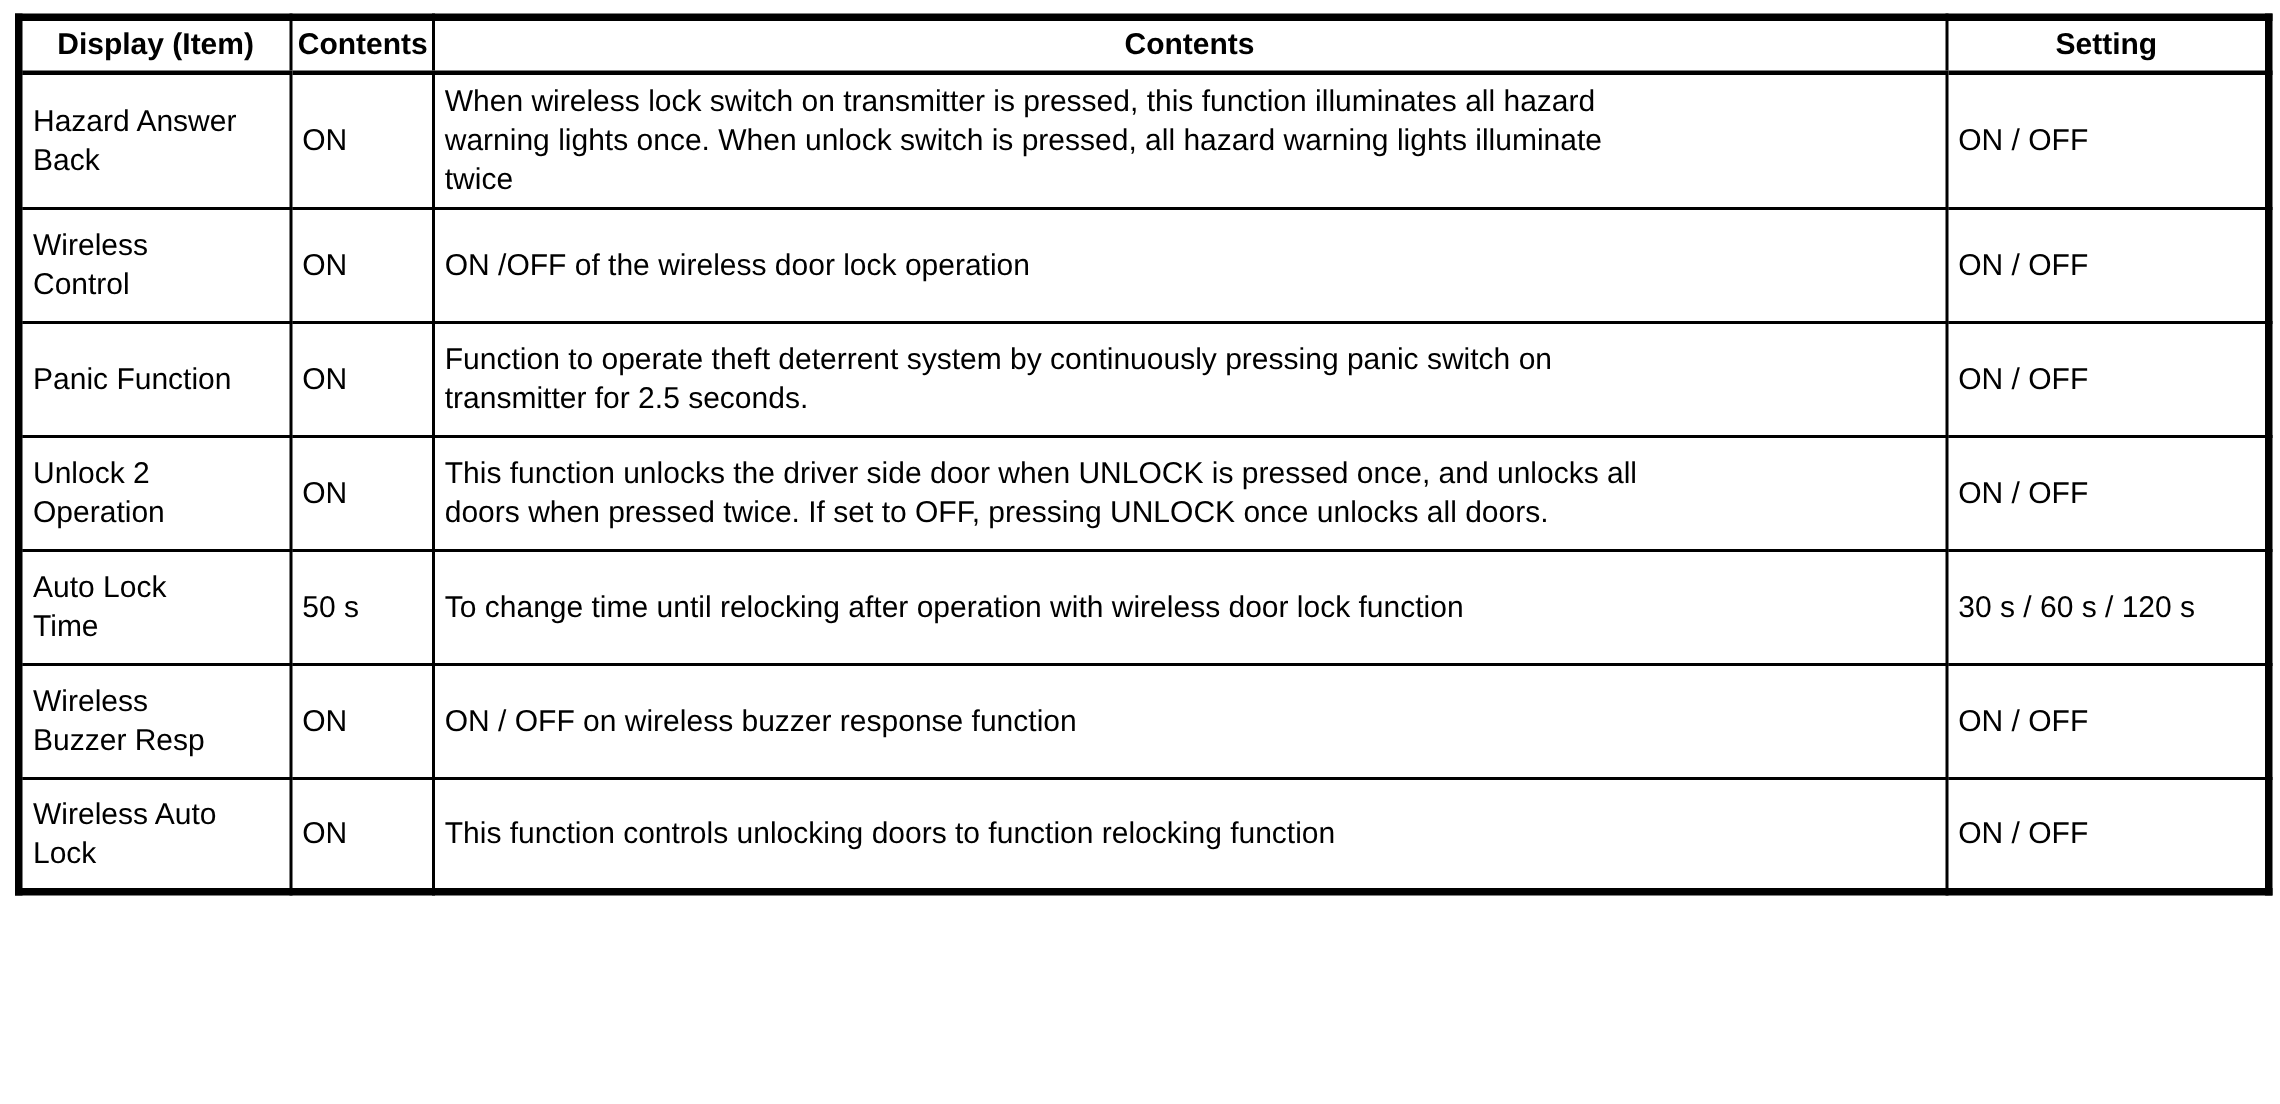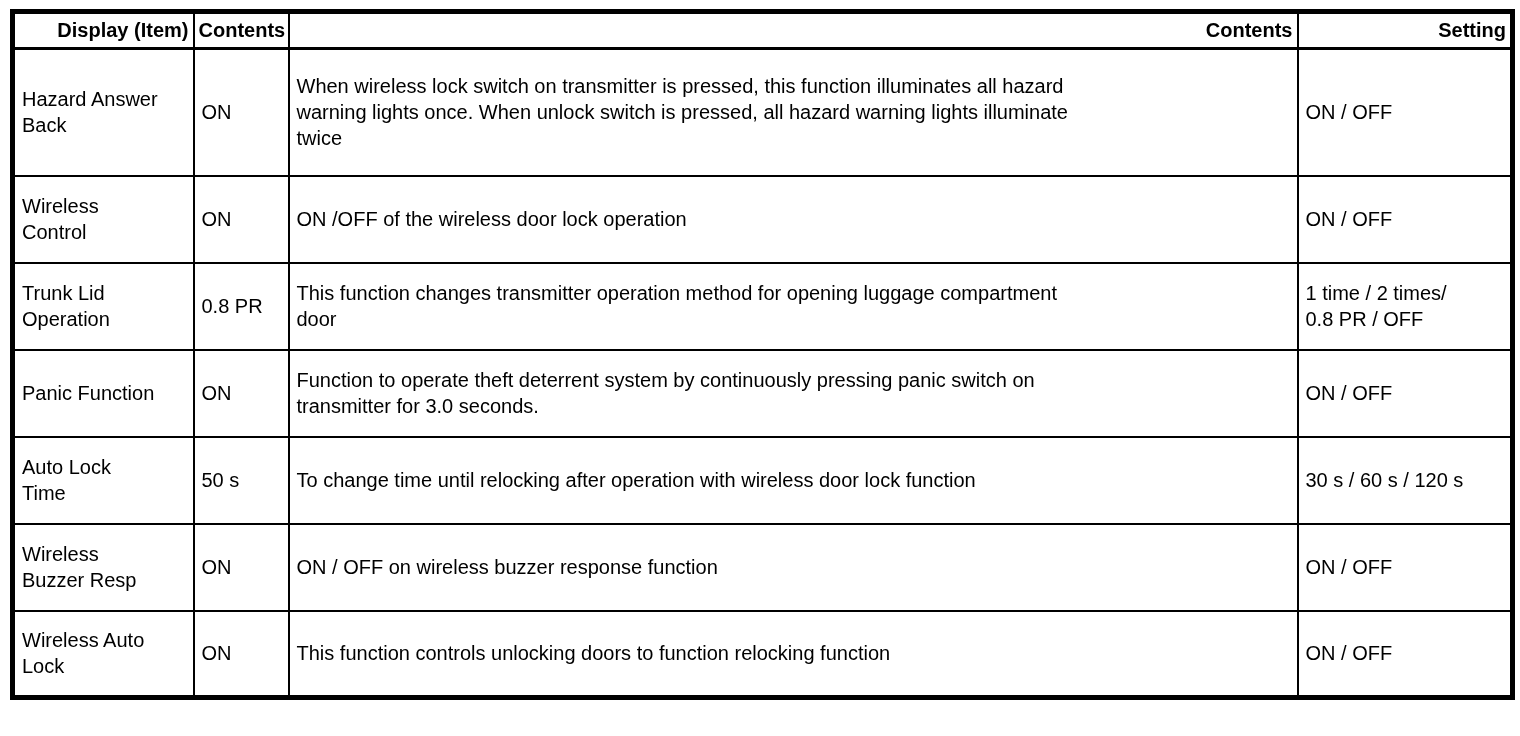--- a/index.html
+++ b/index.html
@@ -26,35 +26,35 @@
   col.c-contents { width: 1009px; }
   col.c-setting  { width: 215px; }
 
   th, td {
     border: 2px solid #000;
     font-size: 20px;
     overflow: hidden;
   }
   thead th {
     font-weight: bold;
-    text-align: right;
+    text-align: center;
     vertical-align: middle;
     height: 37px;
     padding: 2px 4px;
     border-bottom: 3px solid #000;
   }
   tbody td {
     vertical-align: middle;
     text-align: left;
     padding: 4px 7px;
     line-height: 26px;
     white-space: pre-line;
   }
-  tbody tr { height: 87px; }
-  tbody tr.tall { height: 127px; }
+  tbody tr { height: 76px; }
+  tbody tr.tall { height: 90px; }
 </style>
 </head>
 <body>
 
 <div class="page">
   <table class="settings-table">
     <colgroup>
       <col class="c-item">
       <col class="c-default">
       <col class="c-contents">
@@ -79,33 +79,32 @@
         <td>ON / OFF</td>
       </tr>
       <tr>
         <td>Wireless
 Control</td>
         <td>ON</td>
         <td>ON /OFF of the wireless door lock operation</td>
         <td>ON / OFF</td>
       </tr>
       <tr>
-        <td>Trunk Lid
-Operation</td>
-        <td>0.8 PR</td>
-        <td>This function changes transmitter operation method for opening luggage compartment
-door</td>
-        <td>1 time / 2 times/
-0.8 PR / OFF</td>
-      </tr>
-      <tr>
         <td>Panic Function</td>
         <td>ON</td>
         <td>Function to operate theft deterrent system by continuously pressing panic switch on
-transmitter for 3.0 seconds.</td>
+transmitter for 2.5 seconds.</td>
+        <td>ON / OFF</td>
+      </tr>
+      <tr>
+        <td>Unlock 2
+Operation</td>
+        <td>ON</td>
+        <td>This function unlocks the driver side door when UNLOCK is pressed once, and unlocks all
+doors when pressed twice. If set to OFF, pressing UNLOCK once unlocks all doors.</td>
         <td>ON / OFF</td>
       </tr>
       <tr>
         <td>Auto Lock
 Time</td>
         <td>50 s</td>
         <td>To change time until relocking after operation with wireless door lock function</td>
         <td>30 s / 60 s / 120 s</td>
       </tr>
       <tr>

